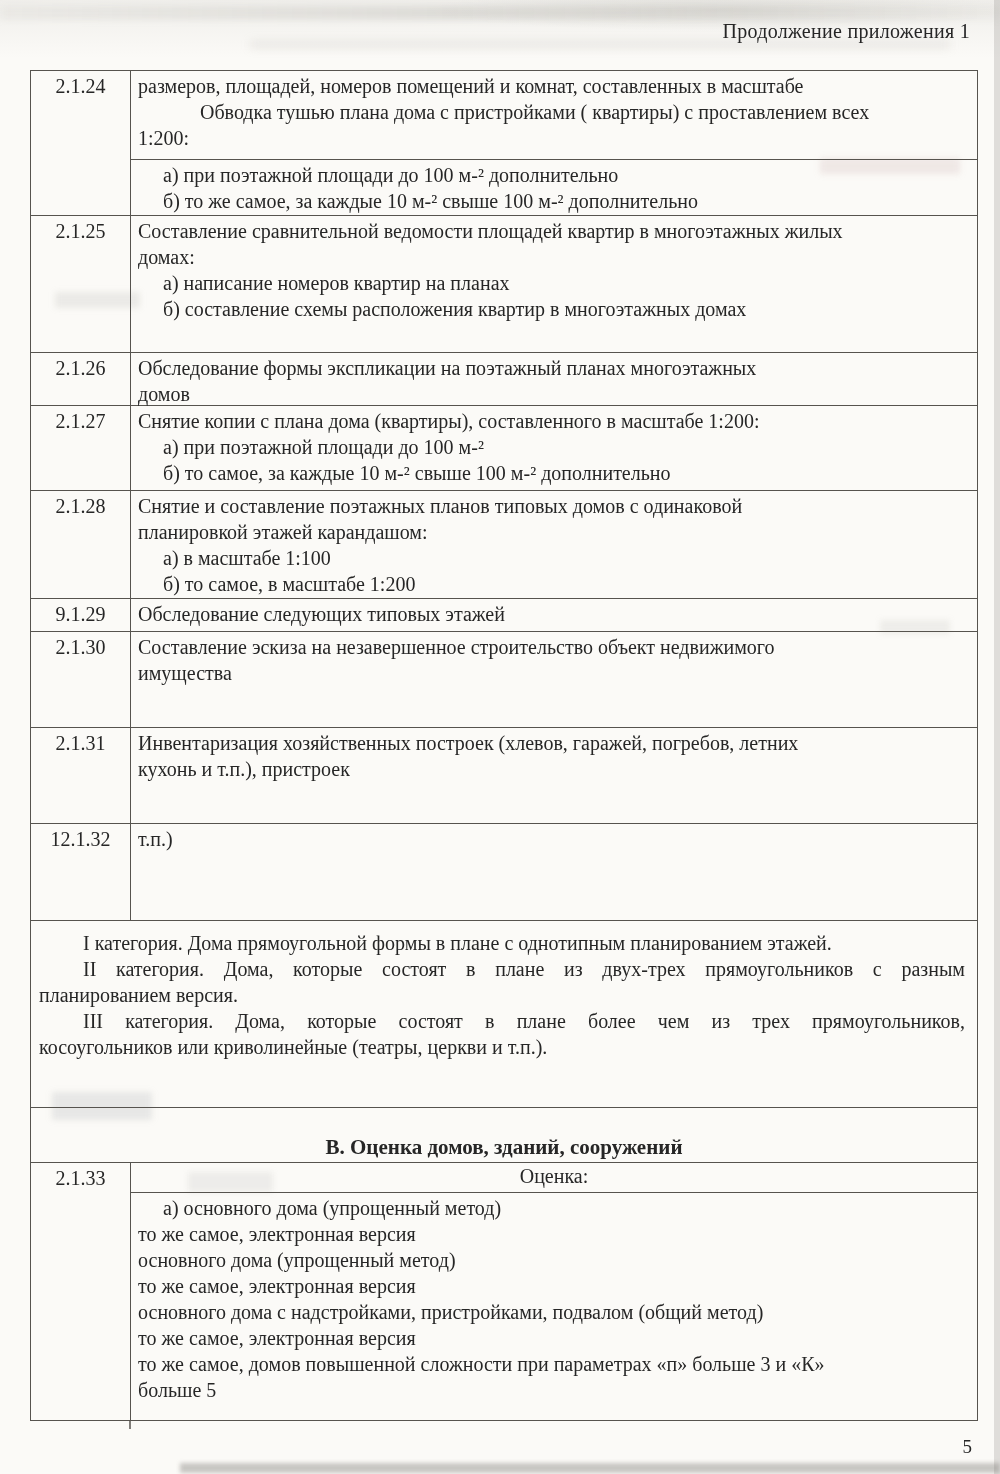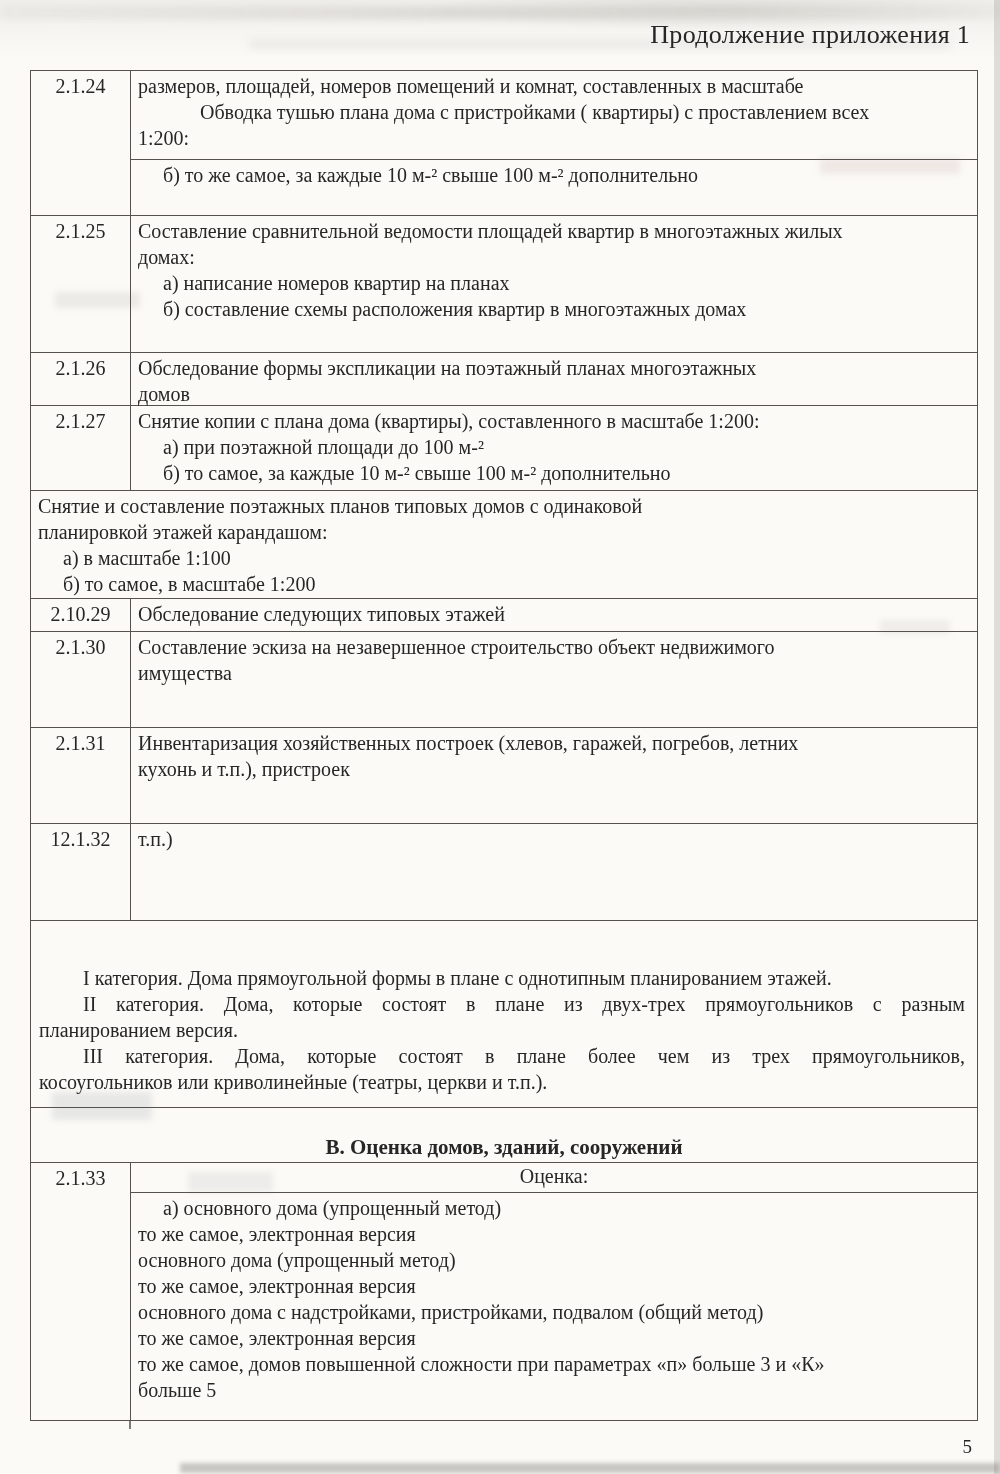--- a/index.html
+++ b/index.html
@@ -18,32 +18,32 @@
   .art-top2{left:250px;top:40px;width:700px;height:9px;background:rgba(165,162,155,.15);filter:blur(4px);}
   .art-right{right:0;top:0;width:6px;height:100%;background:rgba(150,148,142,.28);}
   .art-bottom{left:180px;top:1463px;width:820px;height:10px;background:rgba(118,116,110,.38);filter:blur(2px);}
   .art-ghost1{left:820px;top:158px;width:140px;height:16px;background:rgba(190,150,150,.18);filter:blur(3px);}
   .art-ghost2{left:55px;top:292px;width:85px;height:16px;background:rgba(140,140,138,.14);filter:blur(3px);}
   .art-ghost3{left:52px;top:1092px;width:100px;height:28px;background:rgba(132,136,146,.16);filter:blur(3px);}
   .art-ghost4{left:188px;top:1172px;width:85px;height:20px;background:rgba(140,140,138,.12);filter:blur(3px);}
   .art-ghost5{left:880px;top:620px;width:70px;height:14px;background:rgba(150,148,142,.12);filter:blur(3px);}
   .art-tail{left:129px;top:1420px;width:2px;height:9px;background:#55524e;opacity:.75;}
 
-  .hdr-note{position:absolute;top:20px;right:30px;font-size:26px;letter-spacing:.3px;}
+  .hdr-note{position:absolute;top:20px;right:30px;font-size:20px;letter-spacing:.3px;}
   .pgnum{position:absolute;top:1436px;right:28px;font-size:19px;}
 
   .tbl{position:absolute;left:30px;top:70px;width:946px;border:1.5px solid #56534e;border-bottom:none;background:transparent;}
   .row{display:flex;border-bottom:1.5px solid #56534e;box-sizing:border-box;}
   .num{width:100px;flex:none;border-right:1.5px solid #56534e;box-sizing:border-box;text-align:center;padding-top:4px;font-size:20px;}
   .cell{flex:1;min-width:0;box-sizing:border-box;}
   .seg{box-sizing:border-box;padding:2px 10px 0 7px;font-size:20px;overflow:hidden;}
   .bb{border-bottom:1.5px solid #56534e;}
   .ln{line-height:26px;white-space:nowrap;}
   .ind{text-indent:62px;}
-  .cind{text-indent:44px;margin-top:35px;}
+  .cind{text-indent:44px;}
   .item{padding-left:25px;}
   .indj{text-indent:44px;white-space:normal;text-align:justify;text-align-last:justify;}
   .catcell{padding:9px 12px 0 8px;font-size:20px;}
   .hdrcell{text-align:center;font-weight:bold;font-size:21px;padding-top:27px;box-sizing:border-box;}
   .ttl{height:30px;box-sizing:border-box;text-align:center;font-size:20px;line-height:27px;}
 </style>
 </head>
 <body>
 
 <div class="page">
@@ -63,20 +63,21 @@
 
     <div class="row" style="height:145px">
       <div class="num">2.1.24</div>
       <div class="cell">
         <div class="seg bb" style="height:89px">
             <div class="ln">размеров, площадей, номеров помещений и комнат, составленных в масштабе</div>
             <div class="ln ind">Обводка тушью плана дома с пристройками ( квартиры) с проставлением всех</div>
             <div class="ln">1:200:</div>
           </div>
         <div class="seg" style="height:55px">
+            <div class="ln item">а) при поэтажной площади до 100 м-² дополнительно</div>
             <div class="ln item">б) то же самое, за каждые 10 м-² свыше 100 м-² дополнительно</div>
           </div>
       </div>
     </div>
 
     <div class="row" style="height:137px">
       <div class="num">2.1.25</div>
       <div class="cell">
         <div class="seg">
             <div class="ln">Составление сравнительной ведомости площадей квартир в многоэтажных жилых</div>
@@ -102,32 +103,33 @@
       <div class="cell">
         <div class="seg">
             <div class="ln">Снятие копии с плана дома (квартиры), составленного в масштабе 1:200:</div>
             <div class="ln item">а) при поэтажной площади до 100 м-²</div>
             <div class="ln item">б) то самое, за каждые 10 м-² свыше 100 м-² дополнительно</div>
           </div>
       </div>
     </div>
 
     <div class="row" style="height:108px">
+      <div class="num">2.1.28</div>
       <div class="cell">
         <div class="seg">
             <div class="ln">Снятие и составление поэтажных планов типовых домов с одинаковой</div>
             <div class="ln">планировкой этажей карандашом:</div>
             <div class="ln item">а) в масштабе 1:100</div>
             <div class="ln item">б) то самое, в масштабе 1:200</div>
           </div>
       </div>
     </div>
 
     <div class="row" style="height:33px">
-      <div class="num">2.10.29</div>
+      <div class="num">9.1.29</div>
       <div class="cell">
         <div class="seg">
             <div class="ln">Обследование следующих типовых этажей</div>
           </div>
       </div>
     </div>
 
     <div class="row" style="height:96px">
       <div class="num">2.1.30</div>
       <div class="cell">

